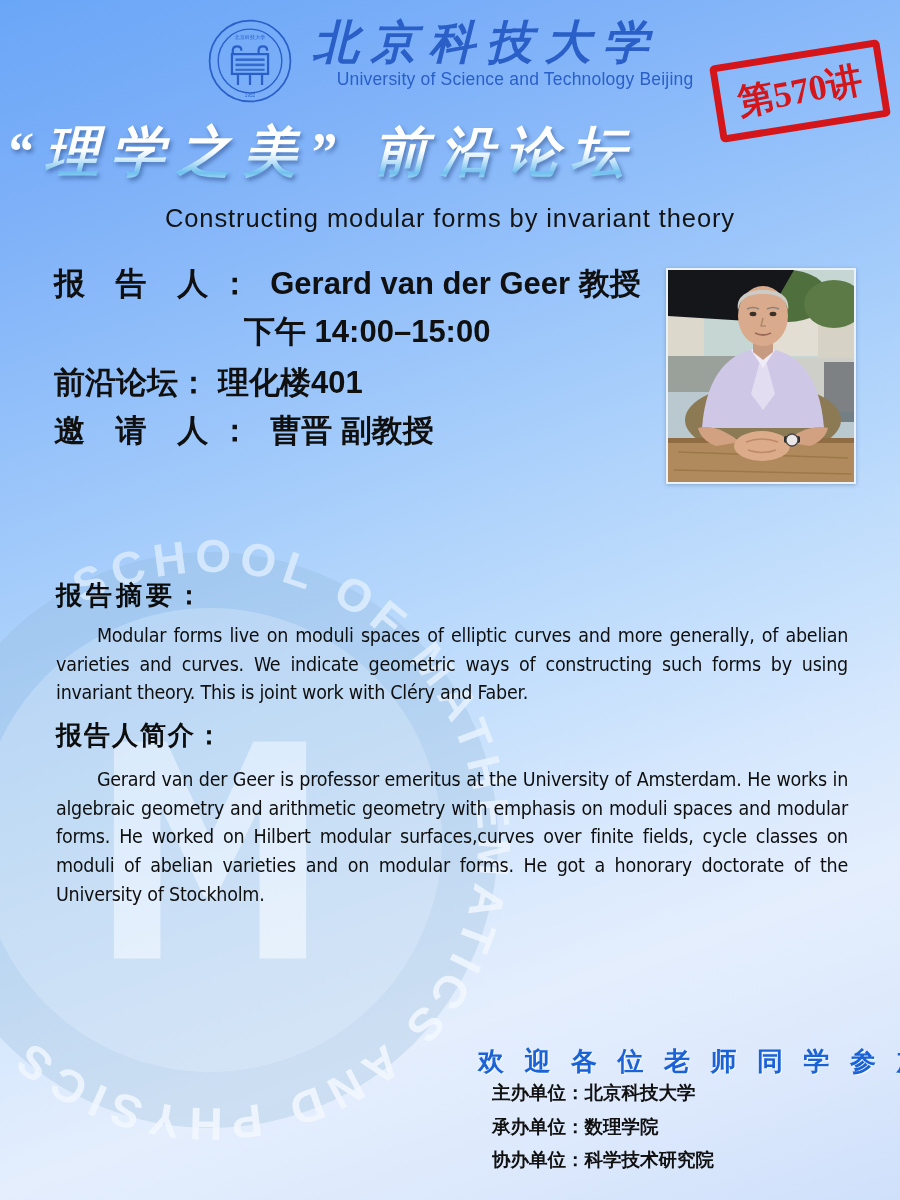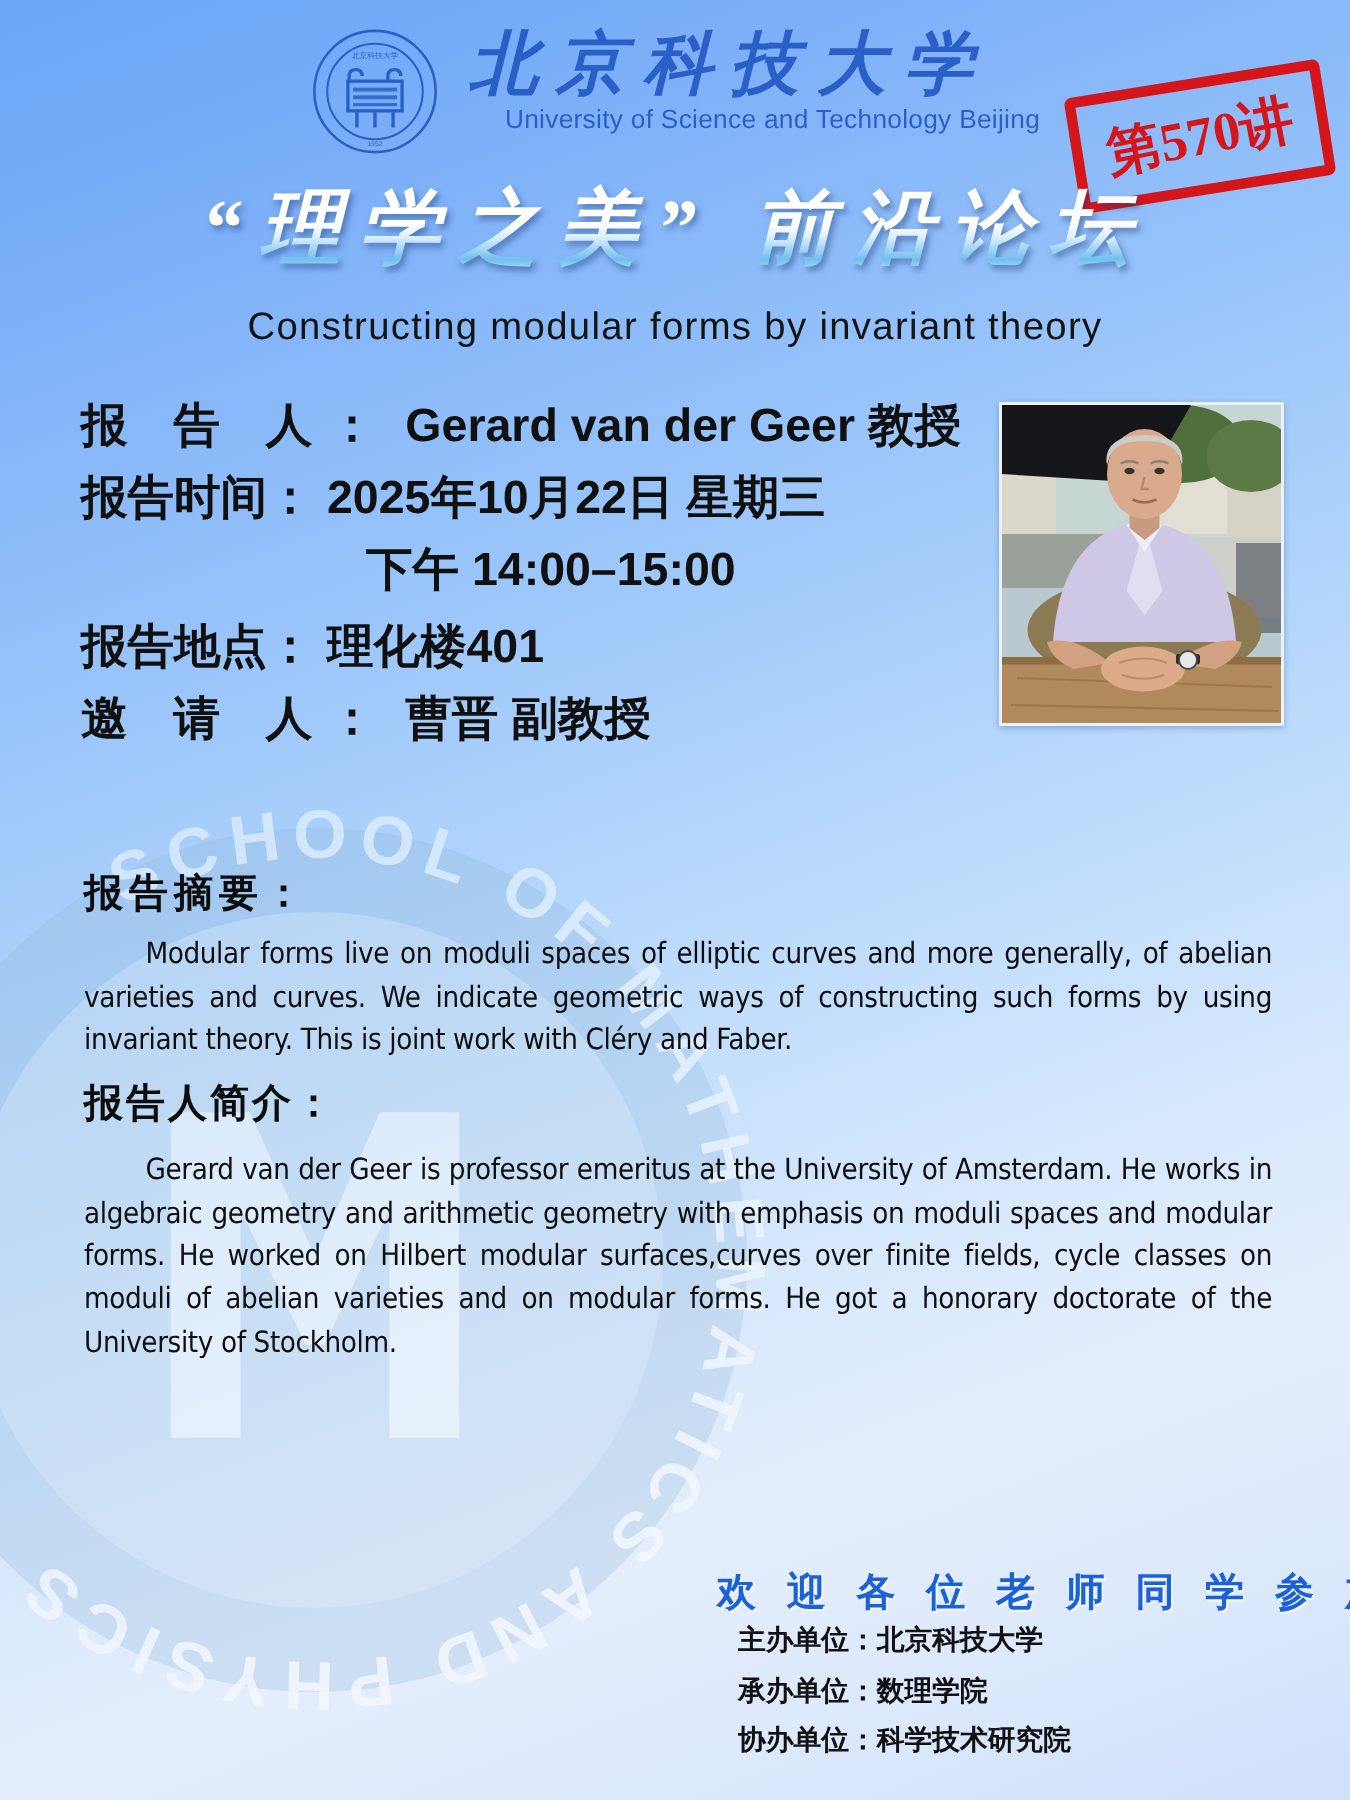--- a/index.html
+++ b/index.html
@@ -73,21 +73,20 @@
     color:#d4161a; font-weight:bold; font-size:36px;
     font-family:"Liberation Serif","DejaVu Serif",serif;
     letter-spacing:0px;
     transform:rotate(-2deg);
     white-space:nowrap;
   }
 
   
   #banner {
     position:absolute; left:0; top:116px; width:900px;
-    text-align:center;
   }
   #banner .calli {
     display:inline-block;
     font-family:"Liberation Serif","DejaVu Serif",serif;
     font-size:54px; font-weight:bold; font-style:italic;
     letter-spacing:12px;
     background:linear-gradient(180deg,#ffffff 0%,#ffffff 46%,#d9eefc 58%,#6fc0ef 78%,#ffffff 100%);
     -webkit-background-clip:text; background-clip:text;
     color:transparent;
     -webkit-text-fill-color:transparent;
@@ -226,31 +225,27 @@
 
   <div id="eng-title">Constructing modular forms by invariant theory</div>
 
   <div id="info">
 
     <div class="info-row">
       <span class="info-label sp">报 告 人：</span>
       <span class="info-value">Gerard van der Geer 教授</span>
     </div>
 
-    <div class="info-row">
-      <span class="info-label">报告时间：</span>
-      <span class="info-value">2025年10月22日 星期三</span>
-    </div>
 
     <div class="info-row indent">
       <span class="info-value">下午 14:00–15:00</span>
     </div>
 
     <div class="info-row">
-      <span class="info-label">报告地点：</span>
+      <span class="info-label">前沿论坛：</span>
       <span class="info-value">理化楼401</span>
     </div>
 
     <div class="info-row">
       <span class="info-label sp">邀 请 人：</span>
       <span class="info-value">曹晋 副教授</span>
     </div>
   </div>
 
   <div id="photo">

